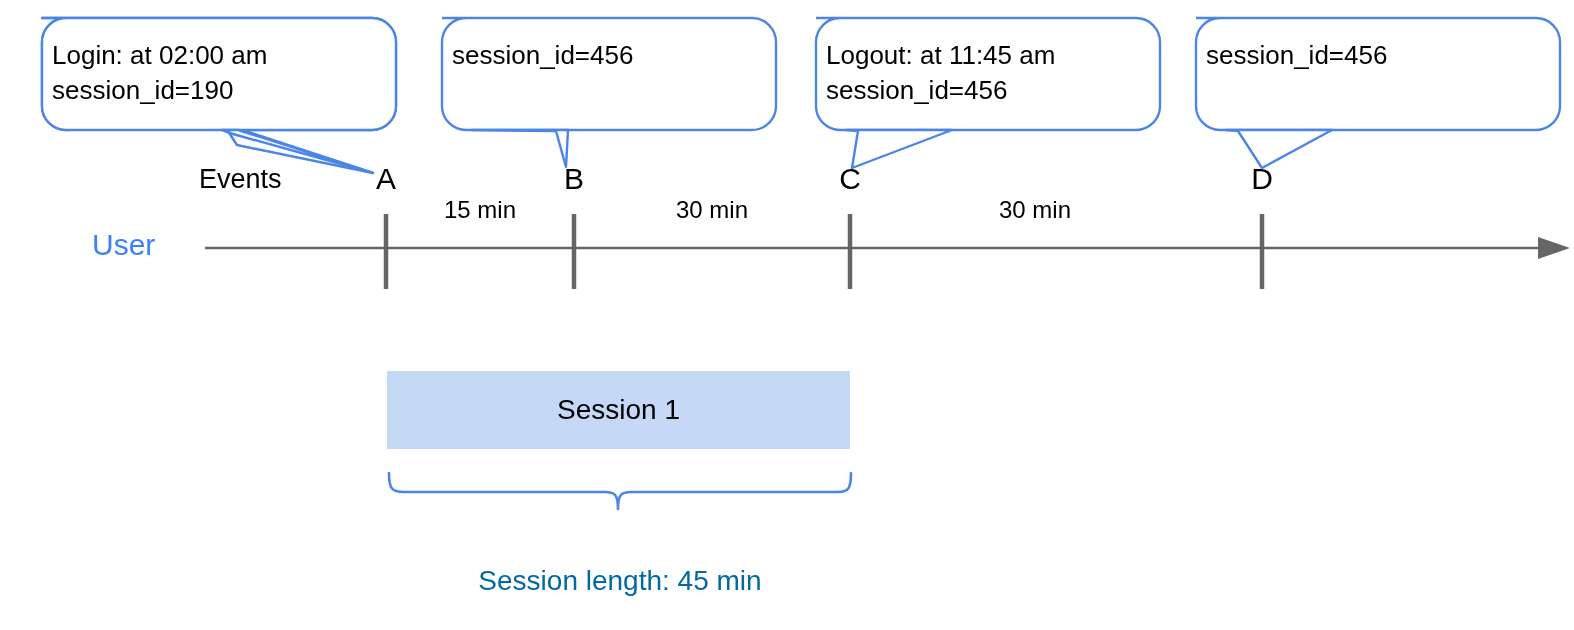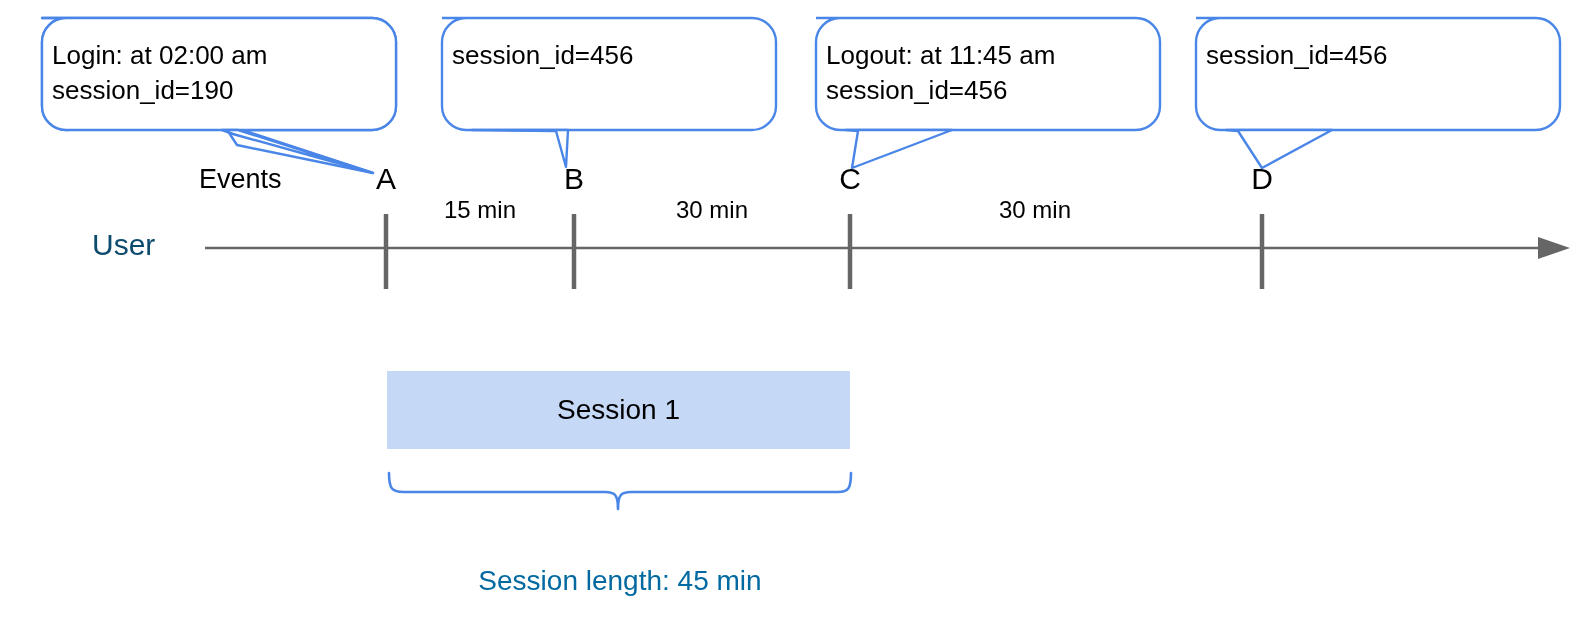--- a/index.html
+++ b/index.html
@@ -31,21 +31,21 @@
     line-height: 35px;
     color: #000000;
     white-space: nowrap;
   }
   .callout-text .lbl {
     font-weight: normal;
   }
   .axis-label {
     position: absolute;
     font-size: 30px;
-    color: #0c4a6e;
+    color: #3b82f6;
     white-space: nowrap;
   }
   .events-label {
     position: absolute;
     font-size: 27px;
     color: #000000;
     white-space: nowrap;
   }
   .marker-label {
     position: absolute;

